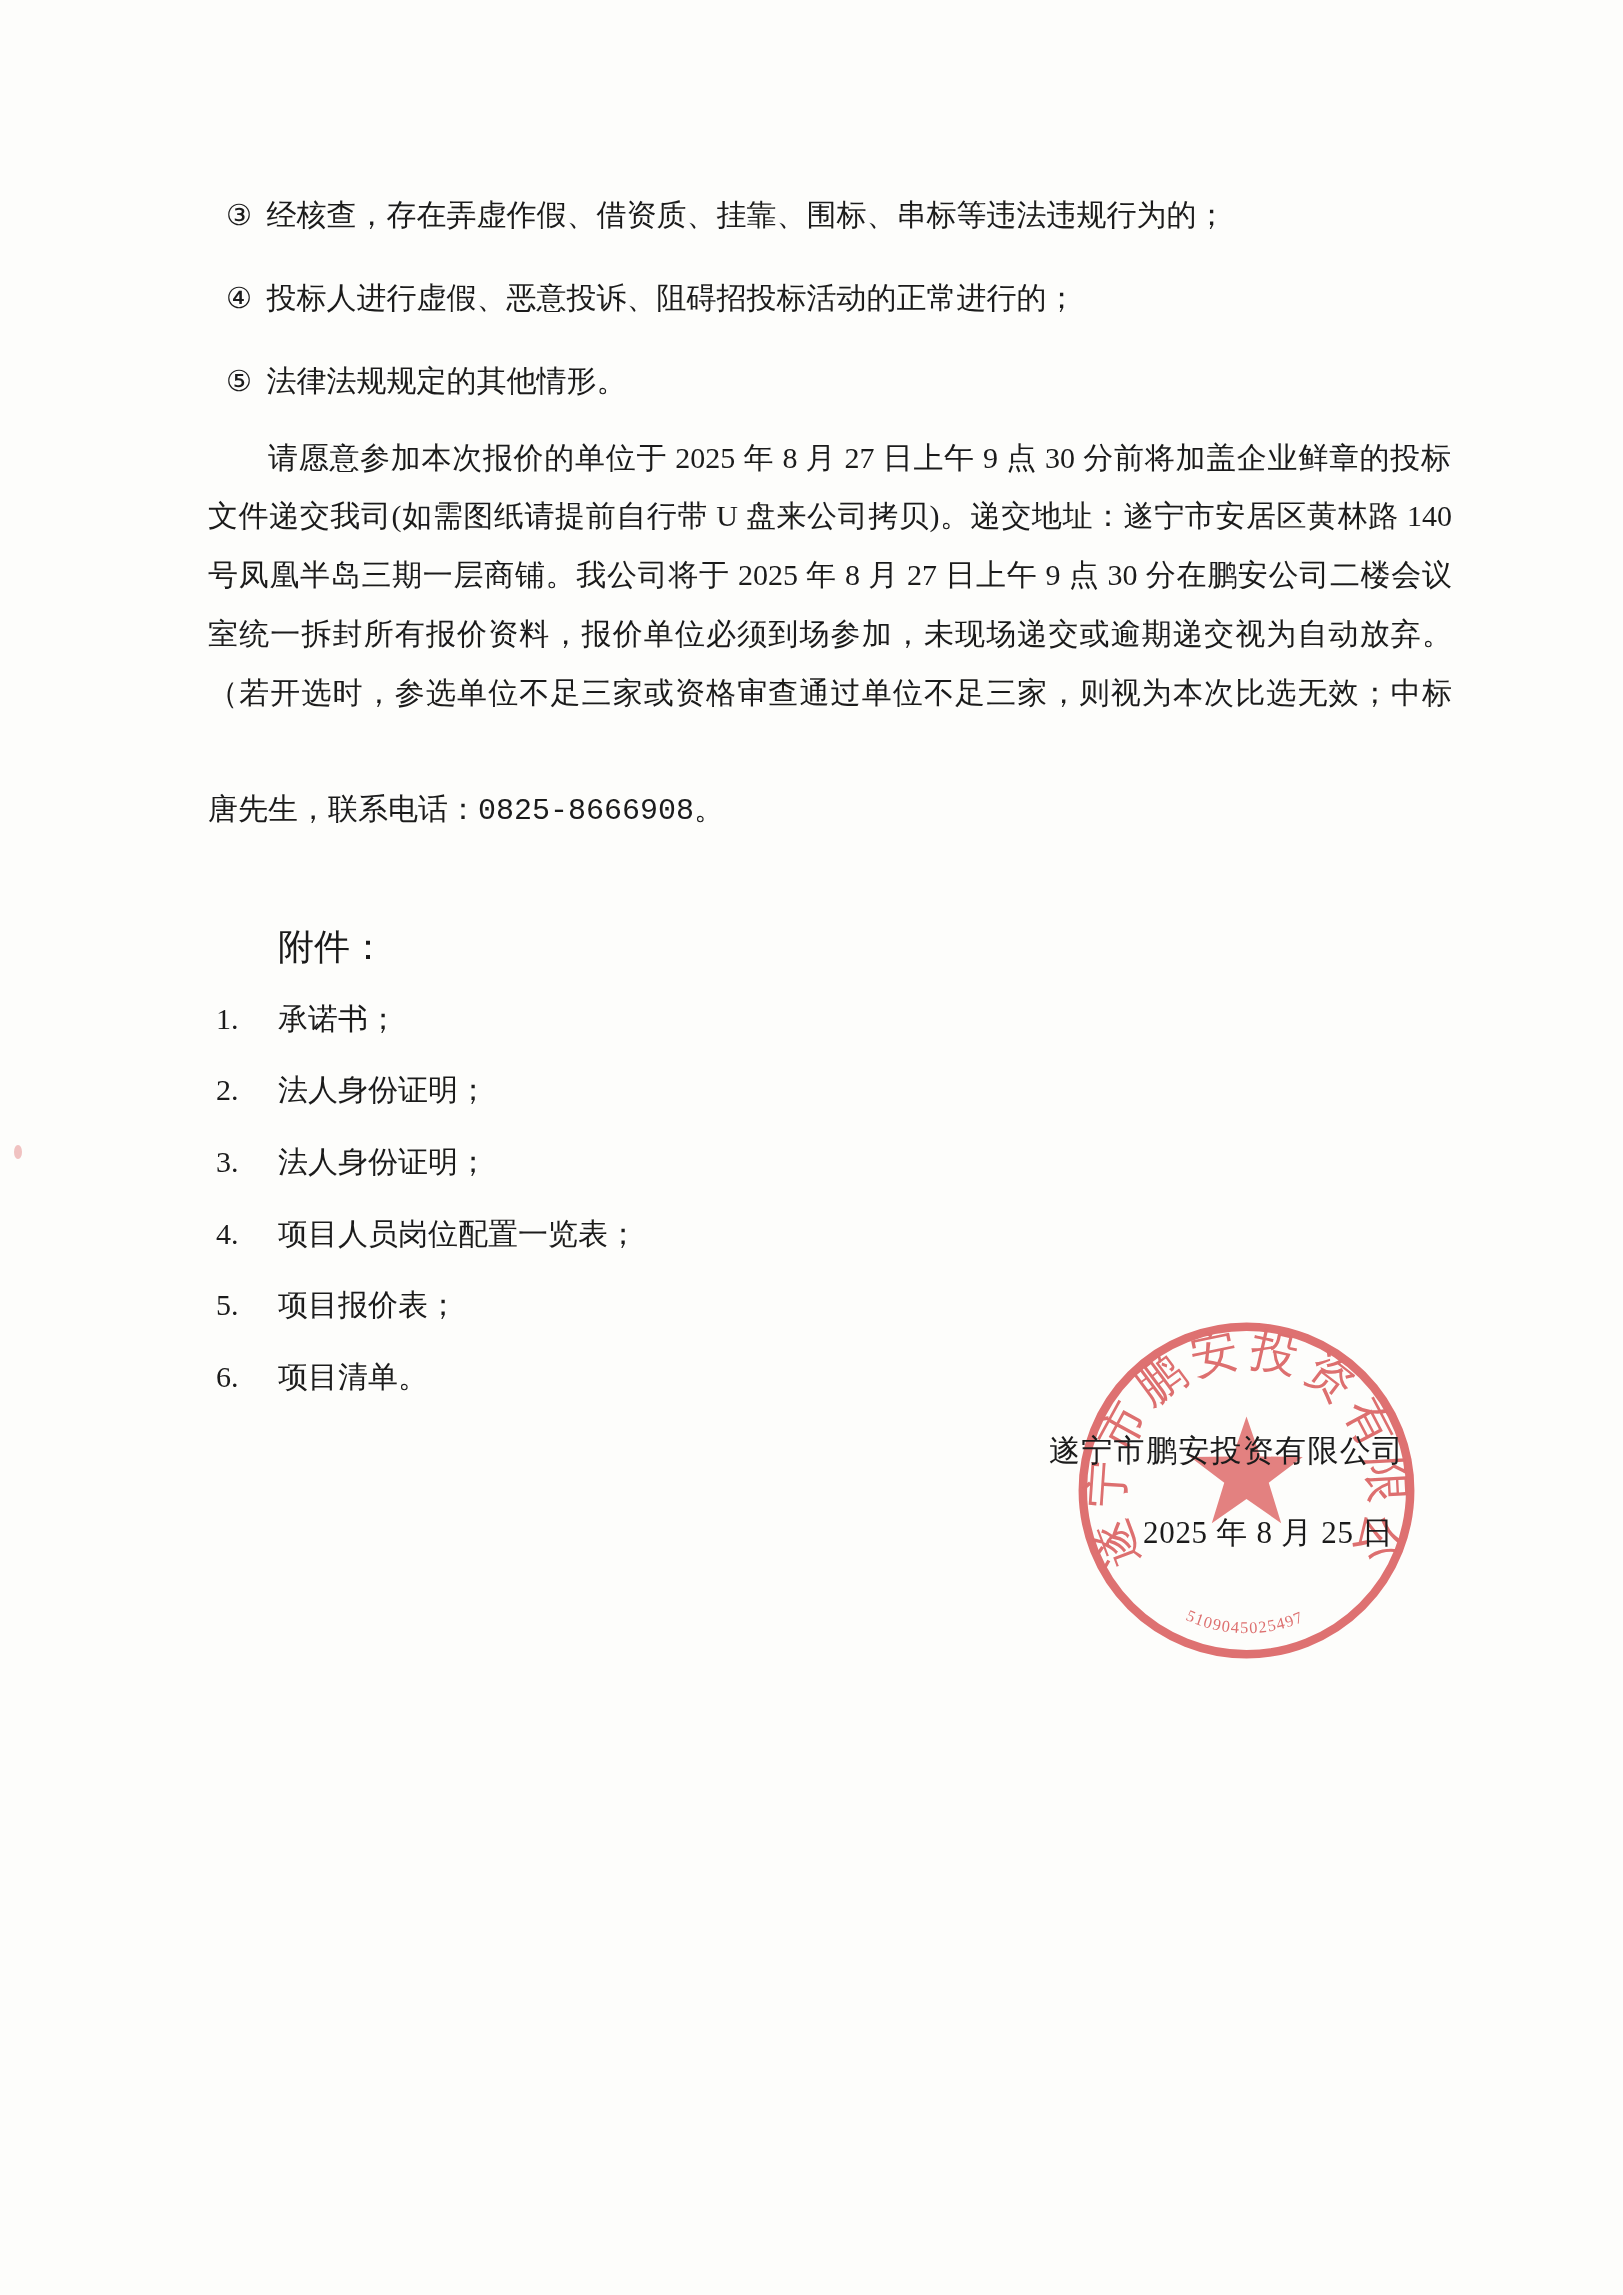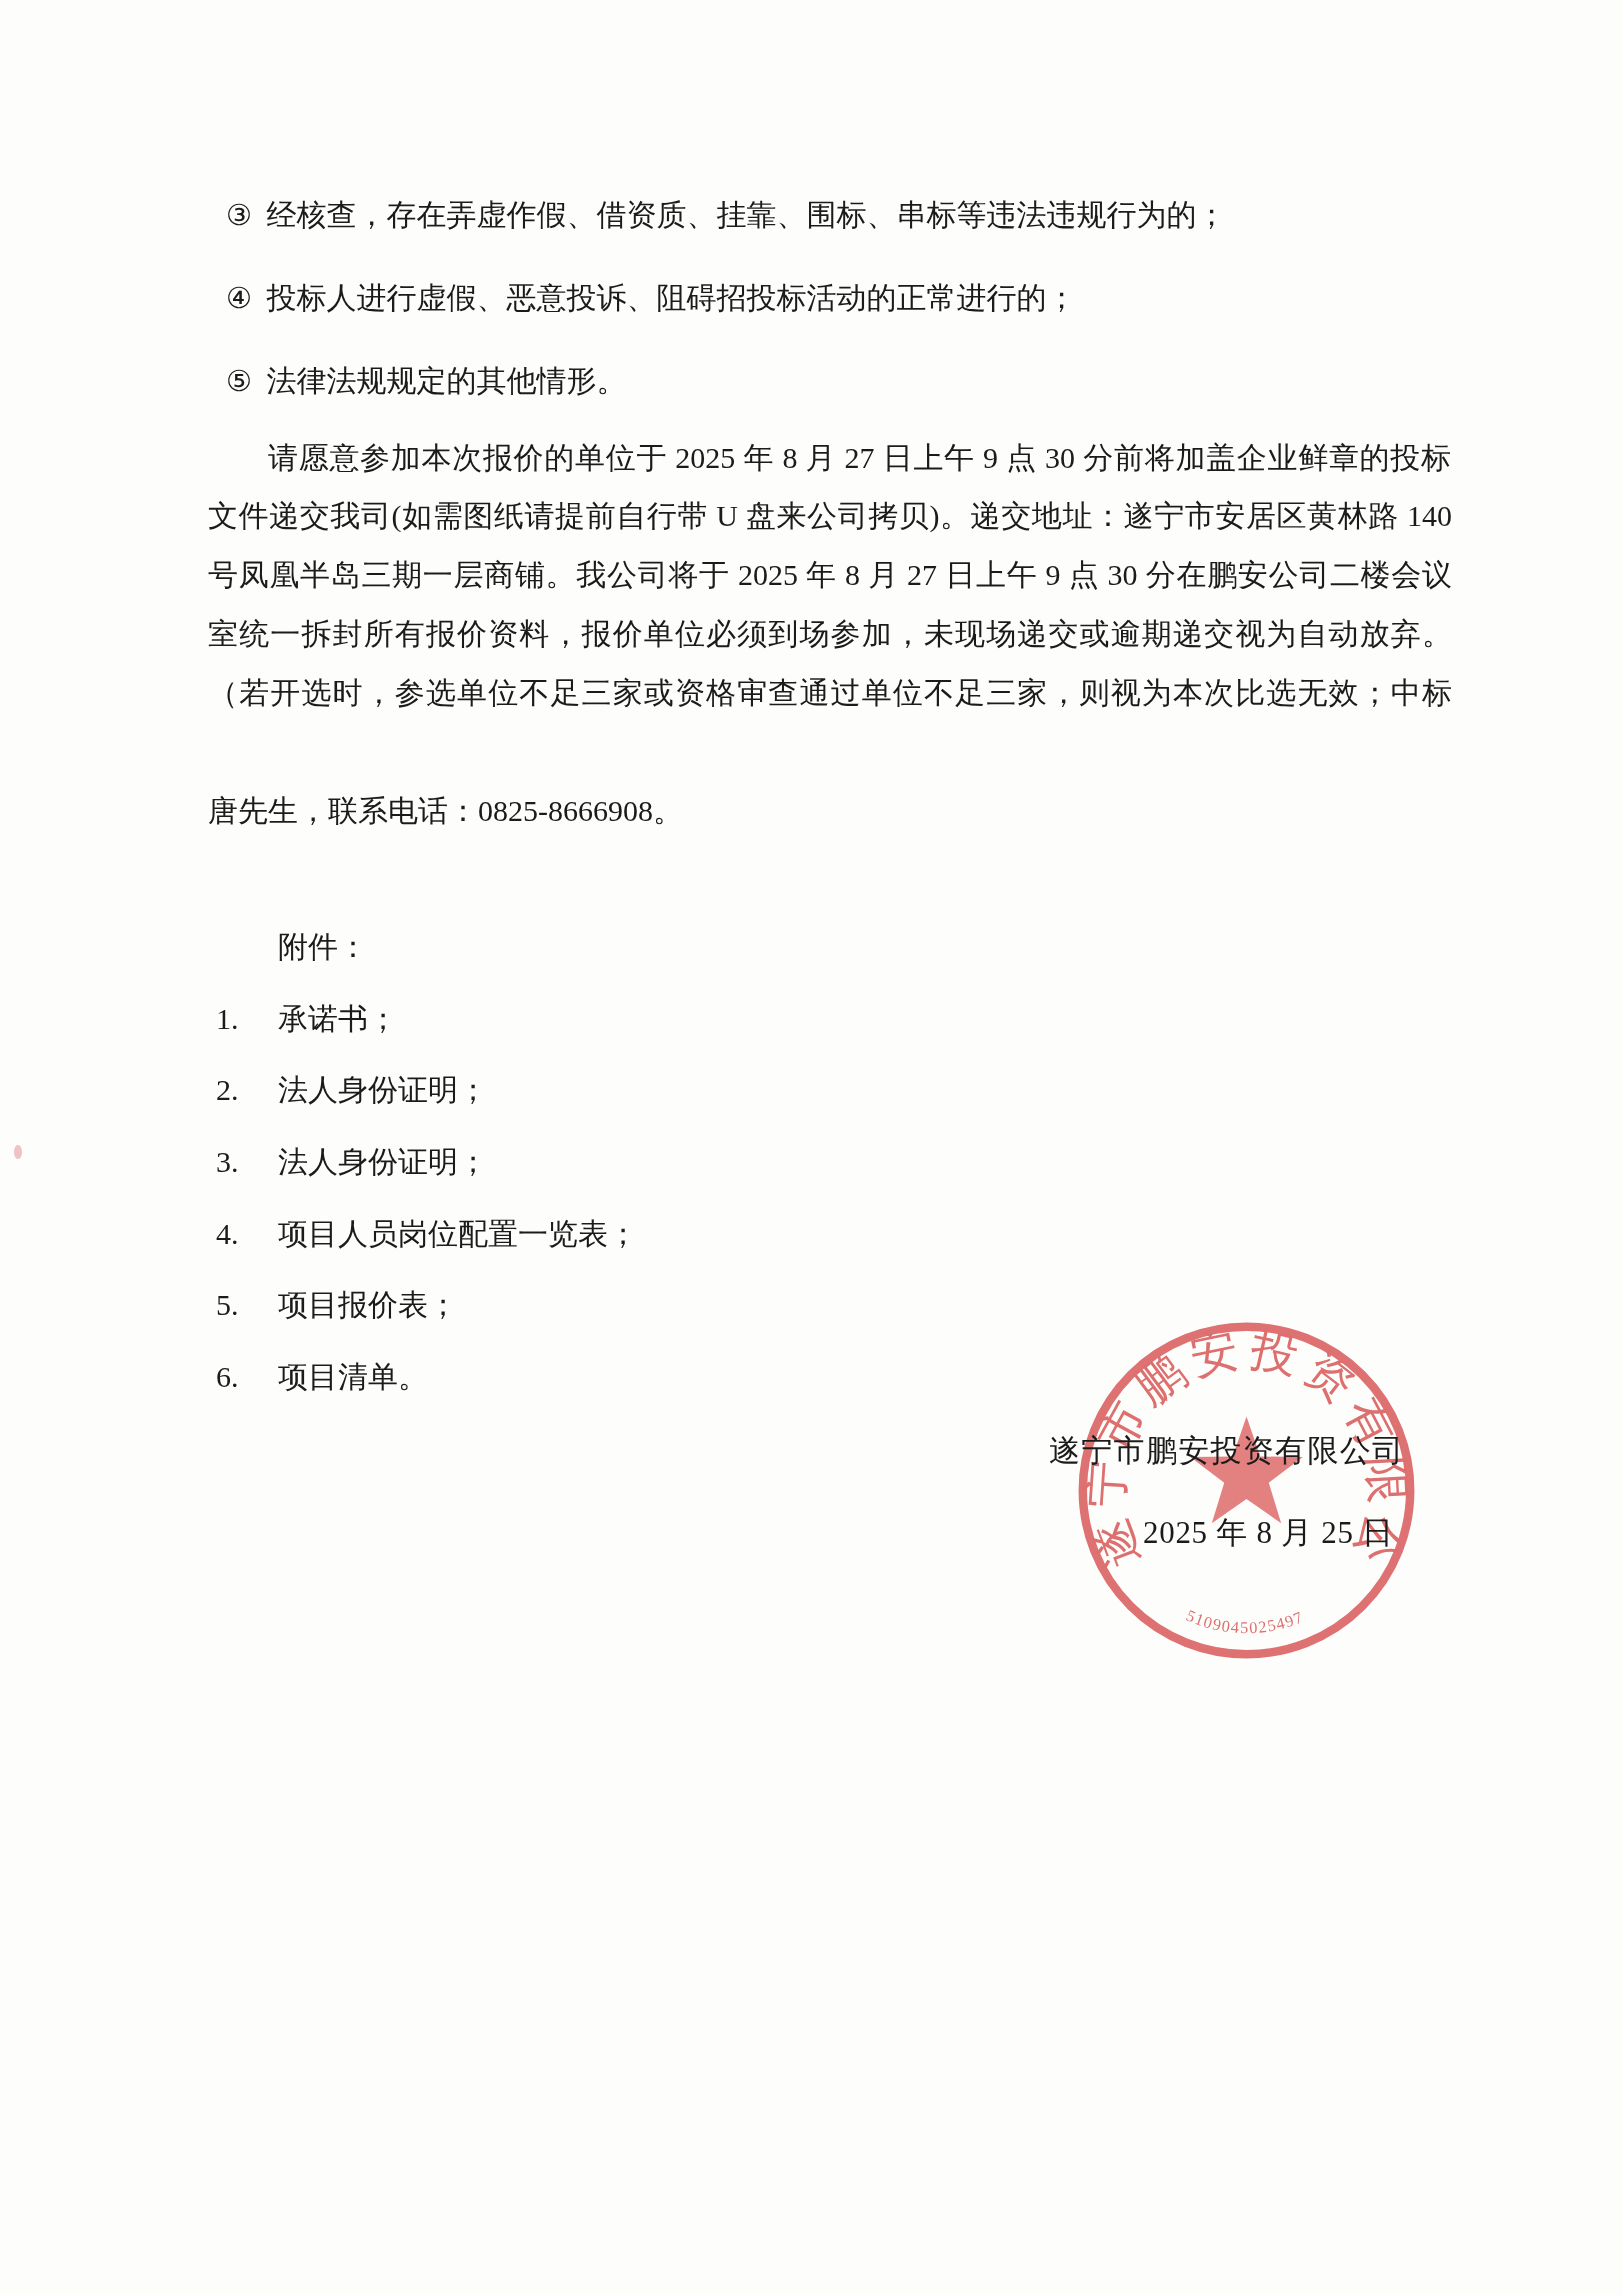--- a/index.html
+++ b/index.html
@@ -40,27 +40,27 @@
     position: absolute;
     left: 208px;
     width: 1244px;
     height: 38px;
     font-size: 30px;
     line-height: 38px;
     text-align: justify;
     text-align-last: justify;
   }
   .para-line.indent { padding-left: 60px; width: 1183px; }
-  .para-line.last   { text-align: left; text-align-last: left; }
+  .para-line.last   { text-align: left; text-align-last: left; font-family: Liberation Mono, monospace; }
 
   
   .attach-heading {
     position: absolute;
     left: 278px;
-    font-size: 30px;
+    font-size: 36px;
     line-height: 38px;
   }
   .attach-item {
     position: absolute;
     left: 216px;
     font-size: 30px;
     line-height: 38px;
     display: flex;
   }
   .attach-item .num {

